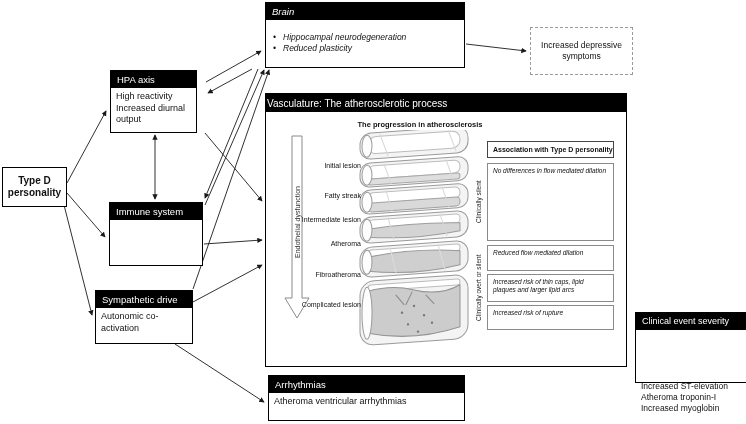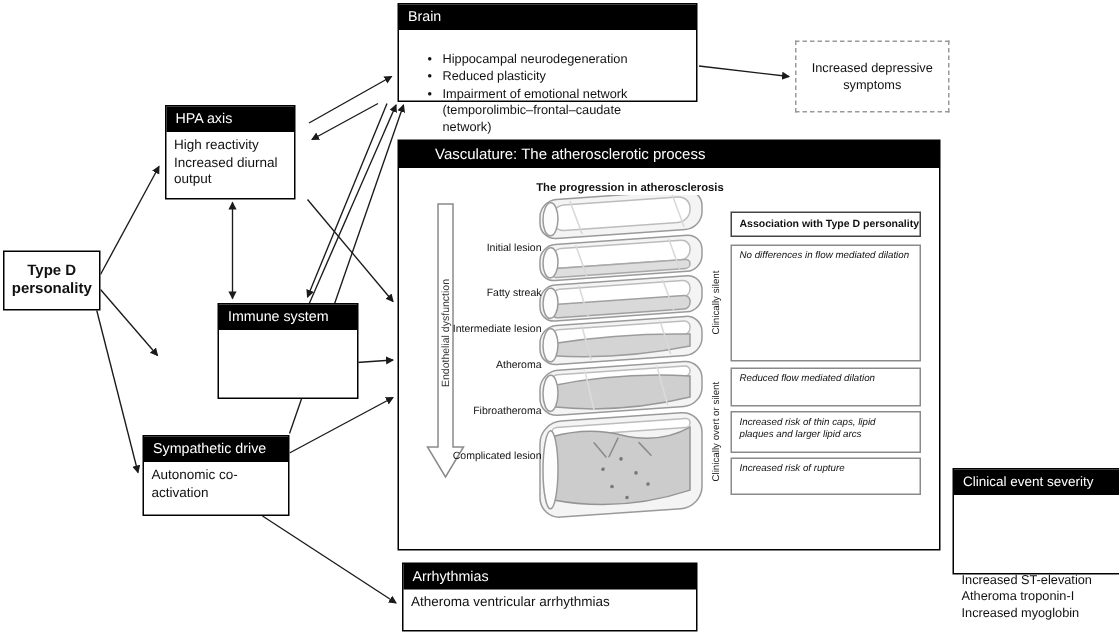--- a/index.html
+++ b/index.html
@@ -7,21 +7,21 @@
           font-family:"Liberation Sans",sans-serif;color:#111;}
   .node{position:absolute;background:#fff;border:1px solid #000;z-index:2;box-sizing:border-box;}
   .hdr{background:#000;color:#fff;font-size:9.5px;padding:4px 6px 3px 6px;line-height:1.1;}
   .bd{padding:3px 5px;font-size:9px;line-height:1.28;}
   .bd .ln{margin:0;}
   .titlebox{display:flex;align-items:center;justify-content:center;text-align:center;
             font-weight:bold;font-size:10px;line-height:1.25;}
   .dashed{position:absolute;border:1px dashed #9a9a9a;background:#fff;z-index:2;box-sizing:border-box;
           display:flex;align-items:center;justify-content:center;text-align:center;
           font-size:8.5px;line-height:1.35;padding:4px;}
-  ul.blist{margin:12px;padding:2px 4px 2px 6px;list-style:none;font-size:8.5px;line-height:1.3;}
+  ul.blist{margin:0;padding:12px 4px 2px 6px;list-style:none;font-size:8.5px;line-height:1.3;}
   ul.blist li{position:relative;padding-left:11px;}
   ul.blist li::before{content:"\2022";position:absolute;left:1px;top:0;}
   svg.overlay{position:absolute;left:0;top:0;z-index:1;}
   
   #vasc .inner{position:relative;width:100%;height:calc(100% - 22px);}
   .vtitle{position:absolute;font-weight:bold;font-size:7.5px;text-align:center;}
   .stage{position:absolute;left:5px;width:90px;text-align:right;font-size:7px;line-height:1.05;}
   .assoc-hdr{position:absolute;border:1.5px solid #444;box-sizing:border-box;
              font-weight:bold;font-size:7px;display:flex;align-items:center;justify-content:flex-start;
              padding-left:5px;background:#fff;}
@@ -67,46 +67,45 @@
   </div>
 
   <div class="node" style="left:110px;top:70px;width:87px;height:63px;">
     <div class="hdr">HPA axis</div>
     <div class="bd">
       <div class="ln">High reactivity</div>
       <div class="ln">Increased diurnal output</div>
     </div>
   </div>
 
-  <div class="node" style="left:109px;top:202px;width:94px;height:64px;margin-left:36px;">
+  <div class="node" style="left:109px;top:202px;width:94px;height:64px;">
     <div class="hdr">Immune system</div>
   </div>
 
   <div class="node" style="left:95px;top:290px;width:98px;height:54px;">
     <div class="hdr">Sympathetic drive</div>
     <div class="bd">
       <div class="ln">Autonomic co-activation</div>
     </div>
   </div>
 
-  <div class="node" style="left:265px;top:2px;width:200px;height:66px;">
+  <div class="node" style="left:265px;top:2px;width:200px;height:66px;font-style:italic;">
     <div class="hdr">Brain</div>
     <ul class="blist">
       <li>Hippocampal neurodegeneration</li>
       <li>Reduced plasticity</li>
-      <li>Impairment of emotional network (temporolimbic–frontal–caudate network)</li>
     </ul>
   </div>
 
   <div class="dashed" style="left:530px;top:27px;width:103px;height:48px;">
     <span>Increased depressive symptoms</span>
   </div>
 
   <div class="node" id="vasc" style="left:265px;top:93px;width:362px;height:274px;">
-    <div class="hdr" style="font-size:10px;padding-left:24px;">Vasculature: The atherosclerotic process</div>
+    <div class="hdr" style="font-size:10px;padding-left:1px;">Vasculature: The atherosclerotic process</div>
     <div class="inner">
       <div class="vtitle" style="left:86px;top:8px;width:136px;">The progression in atherosclerosis</div>
 
       <svg style="position:absolute;left:10px;top:18px;" width="212" height="234" viewBox="0 0 212 234">
 
         <g>
           <polygon points="16,6 26,6 26,168 33,168 21,188 9,168 16,168" fill="#ffffff" stroke="#8a8a8a" stroke-width="1"></polygon>
           <text transform="translate(23.5,92) rotate(-90)" text-anchor="middle" font-size="7" fill="#333">Endothelial dysfunction</text>
         </g>
 

